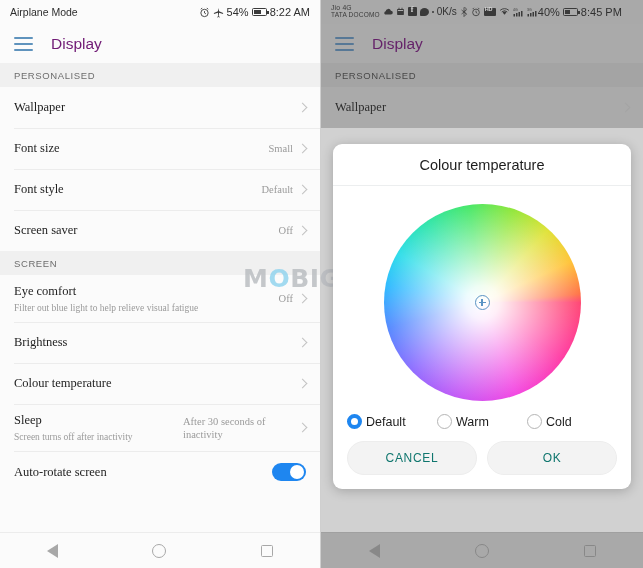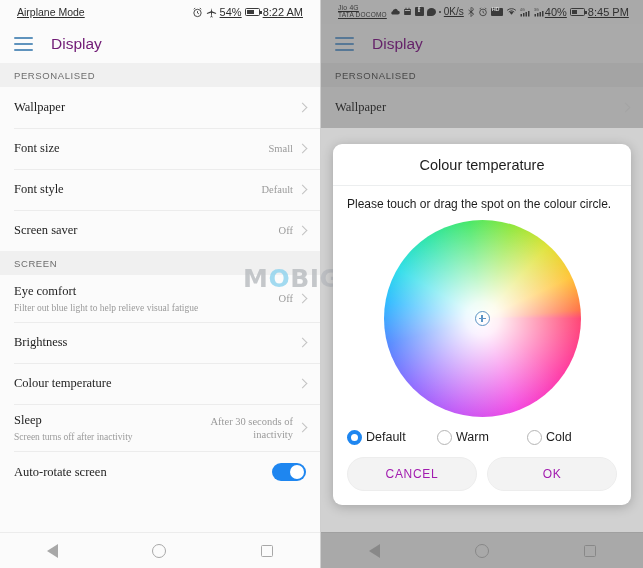--- a/index.html
+++ b/index.html
@@ -6,21 +6,21 @@
   html,body { width:643px; height:568px; overflow:hidden; background:#fff;
     font-family:"Liberation Sans", sans-serif; }
 
   .screens { display:flex; width:643px; height:568px; }
   .screen { position:relative; height:568px; overflow:hidden; background:#fbfbfb; }
   .screen.left  { width:321px; border-right:1px solid #cfcfcf; }
   .screen.right { width:322px; }
 
   
   .statusbar { height:24px; display:flex; align-items:center;
-    padding:0 17px; font-size:10.5px; color:#2e2e2e; background:#fbfbfb;text-decoration:underline; }
+    padding:0 10px; font-size:10.5px; color:#2e2e2e; background:#fbfbfb; }
   .sb-left { display:flex; align-items:center; gap:3px; white-space:nowrap; }
   .sb-spacer { flex:1; }
   .sb-right { display:flex; align-items:center; gap:3px; white-space:nowrap; font-size:11px; }
   .carrier { display:flex; flex-direction:column; line-height:1.02; font-size:6.5px;
      color:#3a3a3a; letter-spacing:.2px; }
   .carrier b { font-weight:normal; font-size:6.8px; }
   .ic { display:inline-block; vertical-align:middle; }
   .icobox { width:9px; height:9px; background:#3a3a3a; border-radius:1px; display:inline-block; }
   .icobox.fb { position:relative; }
   .icobox.fb::after { content:"f"; position:absolute; left:3px; top:-2px; color:#fff;
@@ -47,21 +47,21 @@
   .list { background:#fbfbfb; }
   .section-hdr { background:#f0f0f0; font-size:9.5px; letter-spacing:.6px; color:#6d6d6d;
     padding:7px 14px 6px; }
   .row { position:relative; display:flex; align-items:center; padding:0 14px;
     min-height:41px; background:#fbfbfb;font-family:Liberation Serif, serif; }
   .row + .row::before { content:""; position:absolute; left:14px; right:0; top:0;
     height:1px; background:#ececec; }
   .row-main { flex:1; display:flex; flex-direction:column; justify-content:center; padding:8px 0; }
   .row-title { font-size:12.5px; color:#1d1d1d; line-height:1.35; }
   .row-sub { font-size:9.5px; color:#9a9a9a; margin-top:2px; line-height:1.3; }
-  .row-value { font-size:10.5px; color:#9a9a9a; text-align:right; max-width:110px;
+  .row-value { font-size:10.5px; color:#9a9a9a; max-width:110px;
     line-height:1.25; margin-right:6px; }
   .chev { width:7px; height:7px; border-right:1.4px solid #c2c2c2;
     border-top:1.4px solid #c2c2c2; transform:rotate(45deg); flex:none; }
   .toggle { width:34px; height:18px; border-radius:9px; background:#1e86f0;
     position:relative; flex:none; }
   .toggle i { position:absolute; right:2px; top:2px; width:14px; height:14px;
     border-radius:50%; background:#fff; display:block; }
 
   
   .watermark { position:absolute; left:243px; top:264px; width:220px; z-index:40;
@@ -119,21 +119,21 @@
 
   .radios { display:flex; align-items:center; padding:13px 14px 2px; }
   .radio { display:flex; align-items:center; flex:1; }
   .radio .mark { width:15px; height:15px; border-radius:50%; border:1.6px solid #b5b5b5;
      margin-right:4px; flex:none; position:relative; background:#fff; }
   .radio.on .mark { border:4.2px solid #1e86f0; }
   .radio .lbl { font-size:12.5px; color:#1d1d1d; }
 
   .actions { display:flex; gap:10px; padding:10px 14px 14px; }
   .btn { flex:1; text-align:center; background:#f3f3f3; border:1px solid #ededed;
-    border-radius:17px; padding:9px 0; font-size:12px; letter-spacing:.7px; color:#a21caf; }
+    border-radius:17px; padding:9px 0; font-size:12px; letter-spacing:.7px; color:#0f766e; }
 </style>
 </head>
 <body>
 
 <div class="screens">
 
   <div class="screen left">
 
     <div class="statusbar">
       <div class="sb-left">
@@ -328,21 +328,20 @@
           </div>
         <div class="chev"></div>
       </div>
     </div>
 
     <div class="scrim"></div>
 
     <div class="dialog">
       <div class="dlg-title">Colour temperature</div>
       <div class="dlg-body">
-        <div class="dlg-desc">Please touch or drag the spot on the colour circle.</div>
         <div class="wheel-wrap">
           <div class="wheel">
             <div class="spot"></div>
           </div>
         </div>
       </div>
       <div class="radios">
         <label class="radio on">
           <span class="mark"></span>
           <span class="lbl">Default</span>

